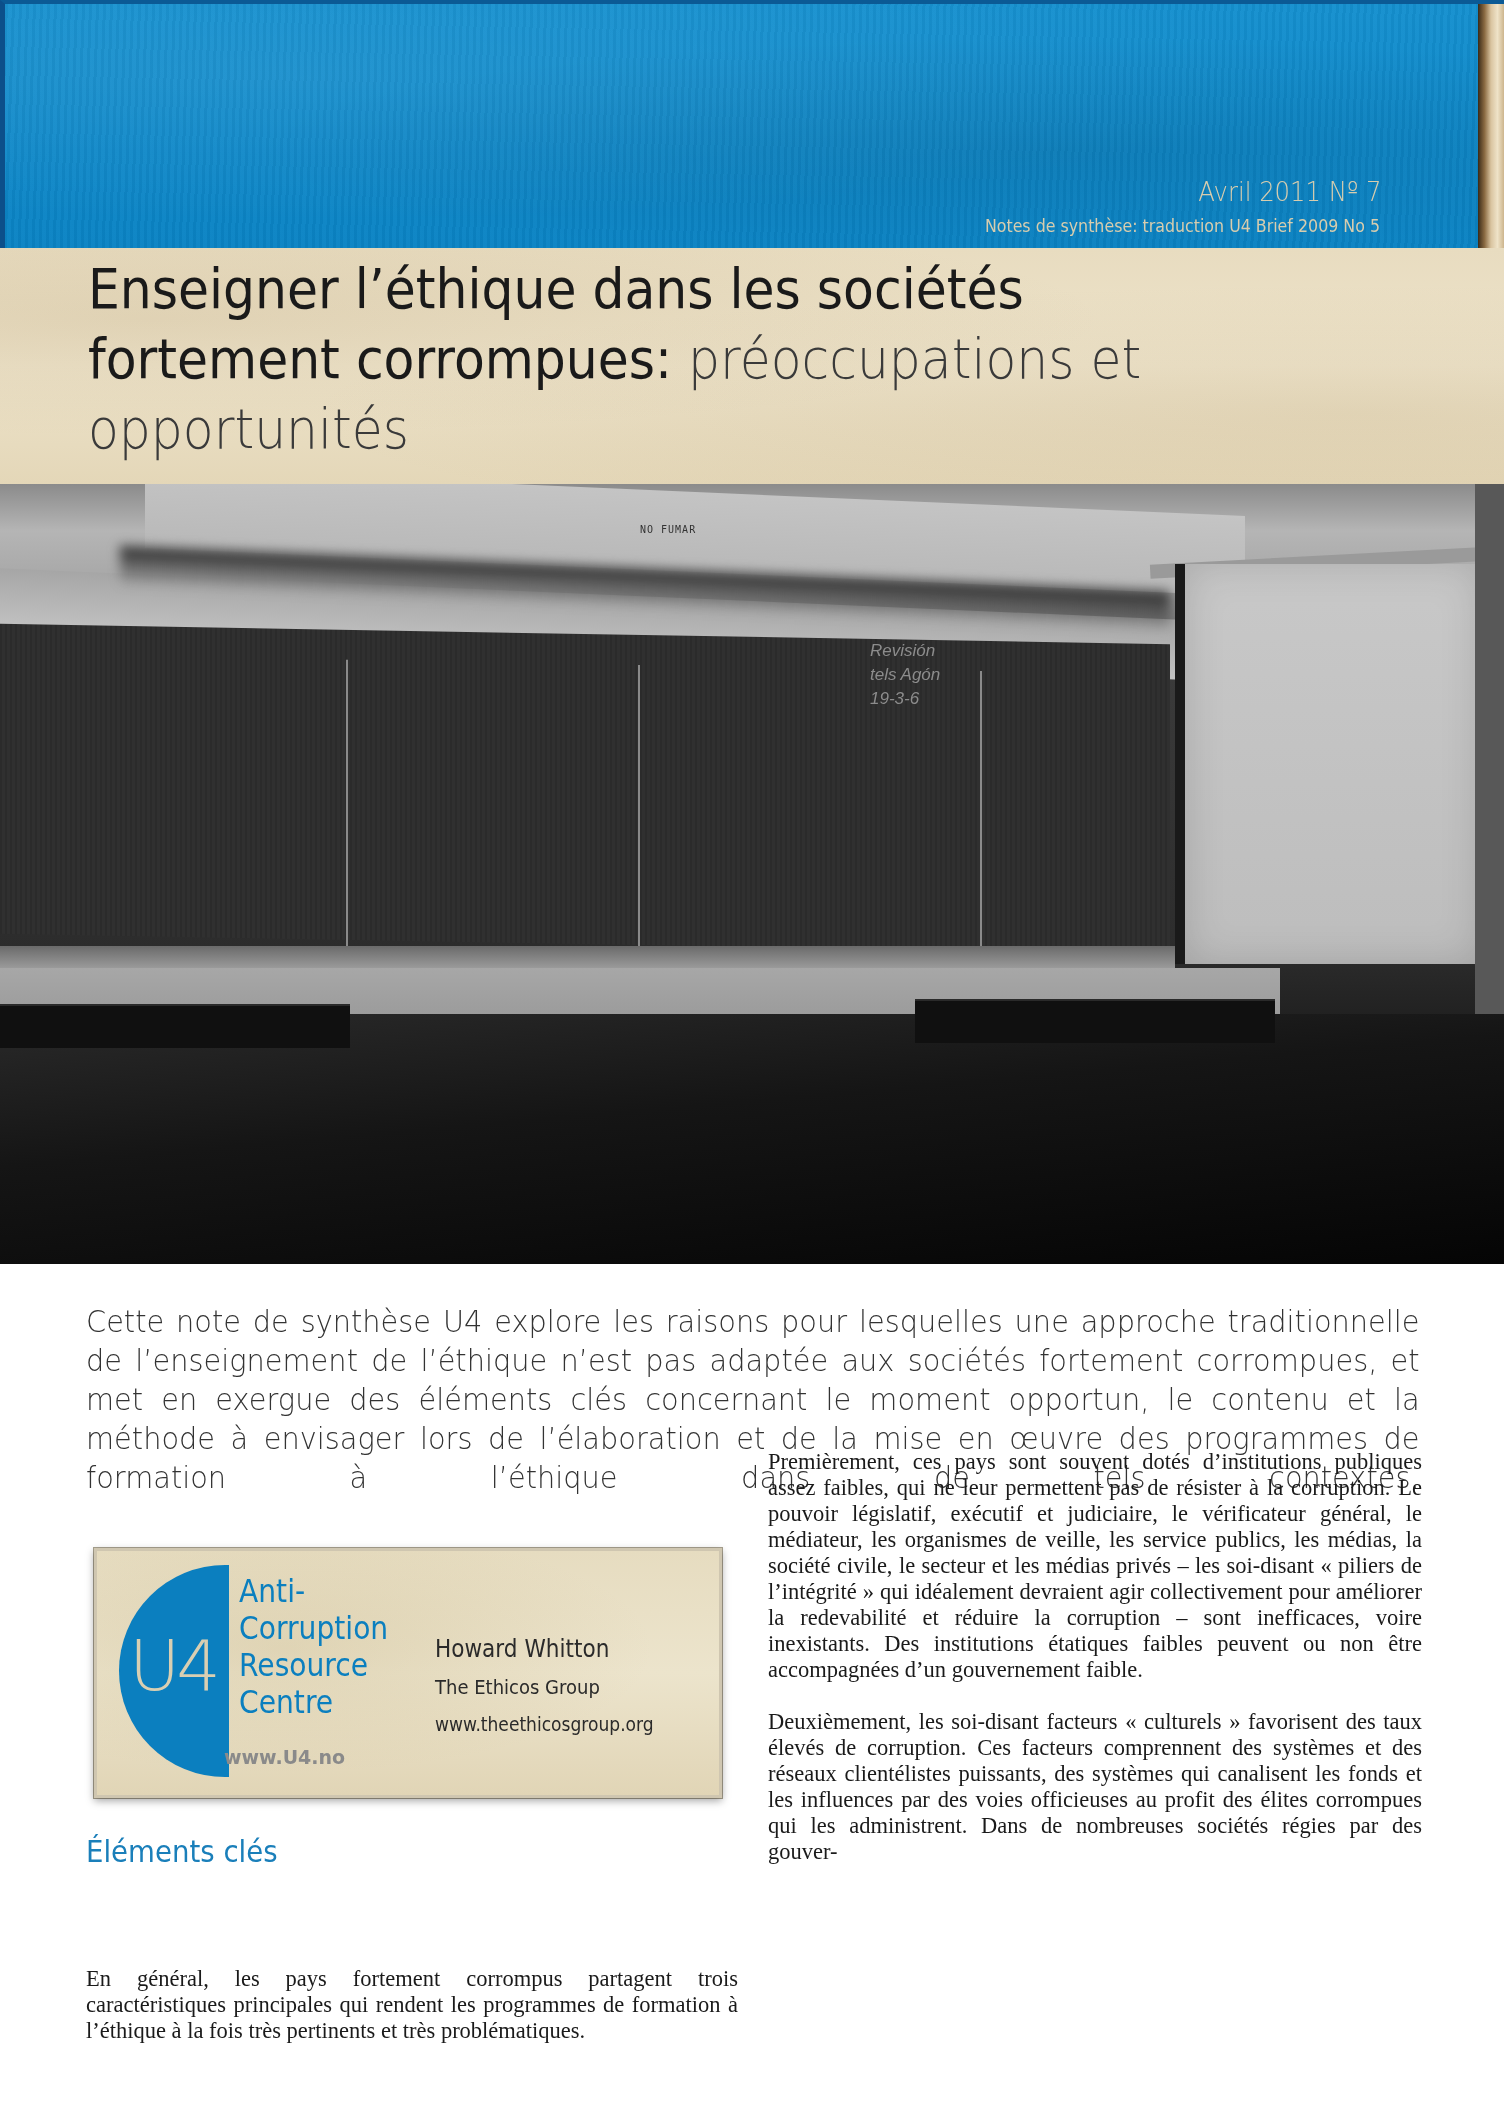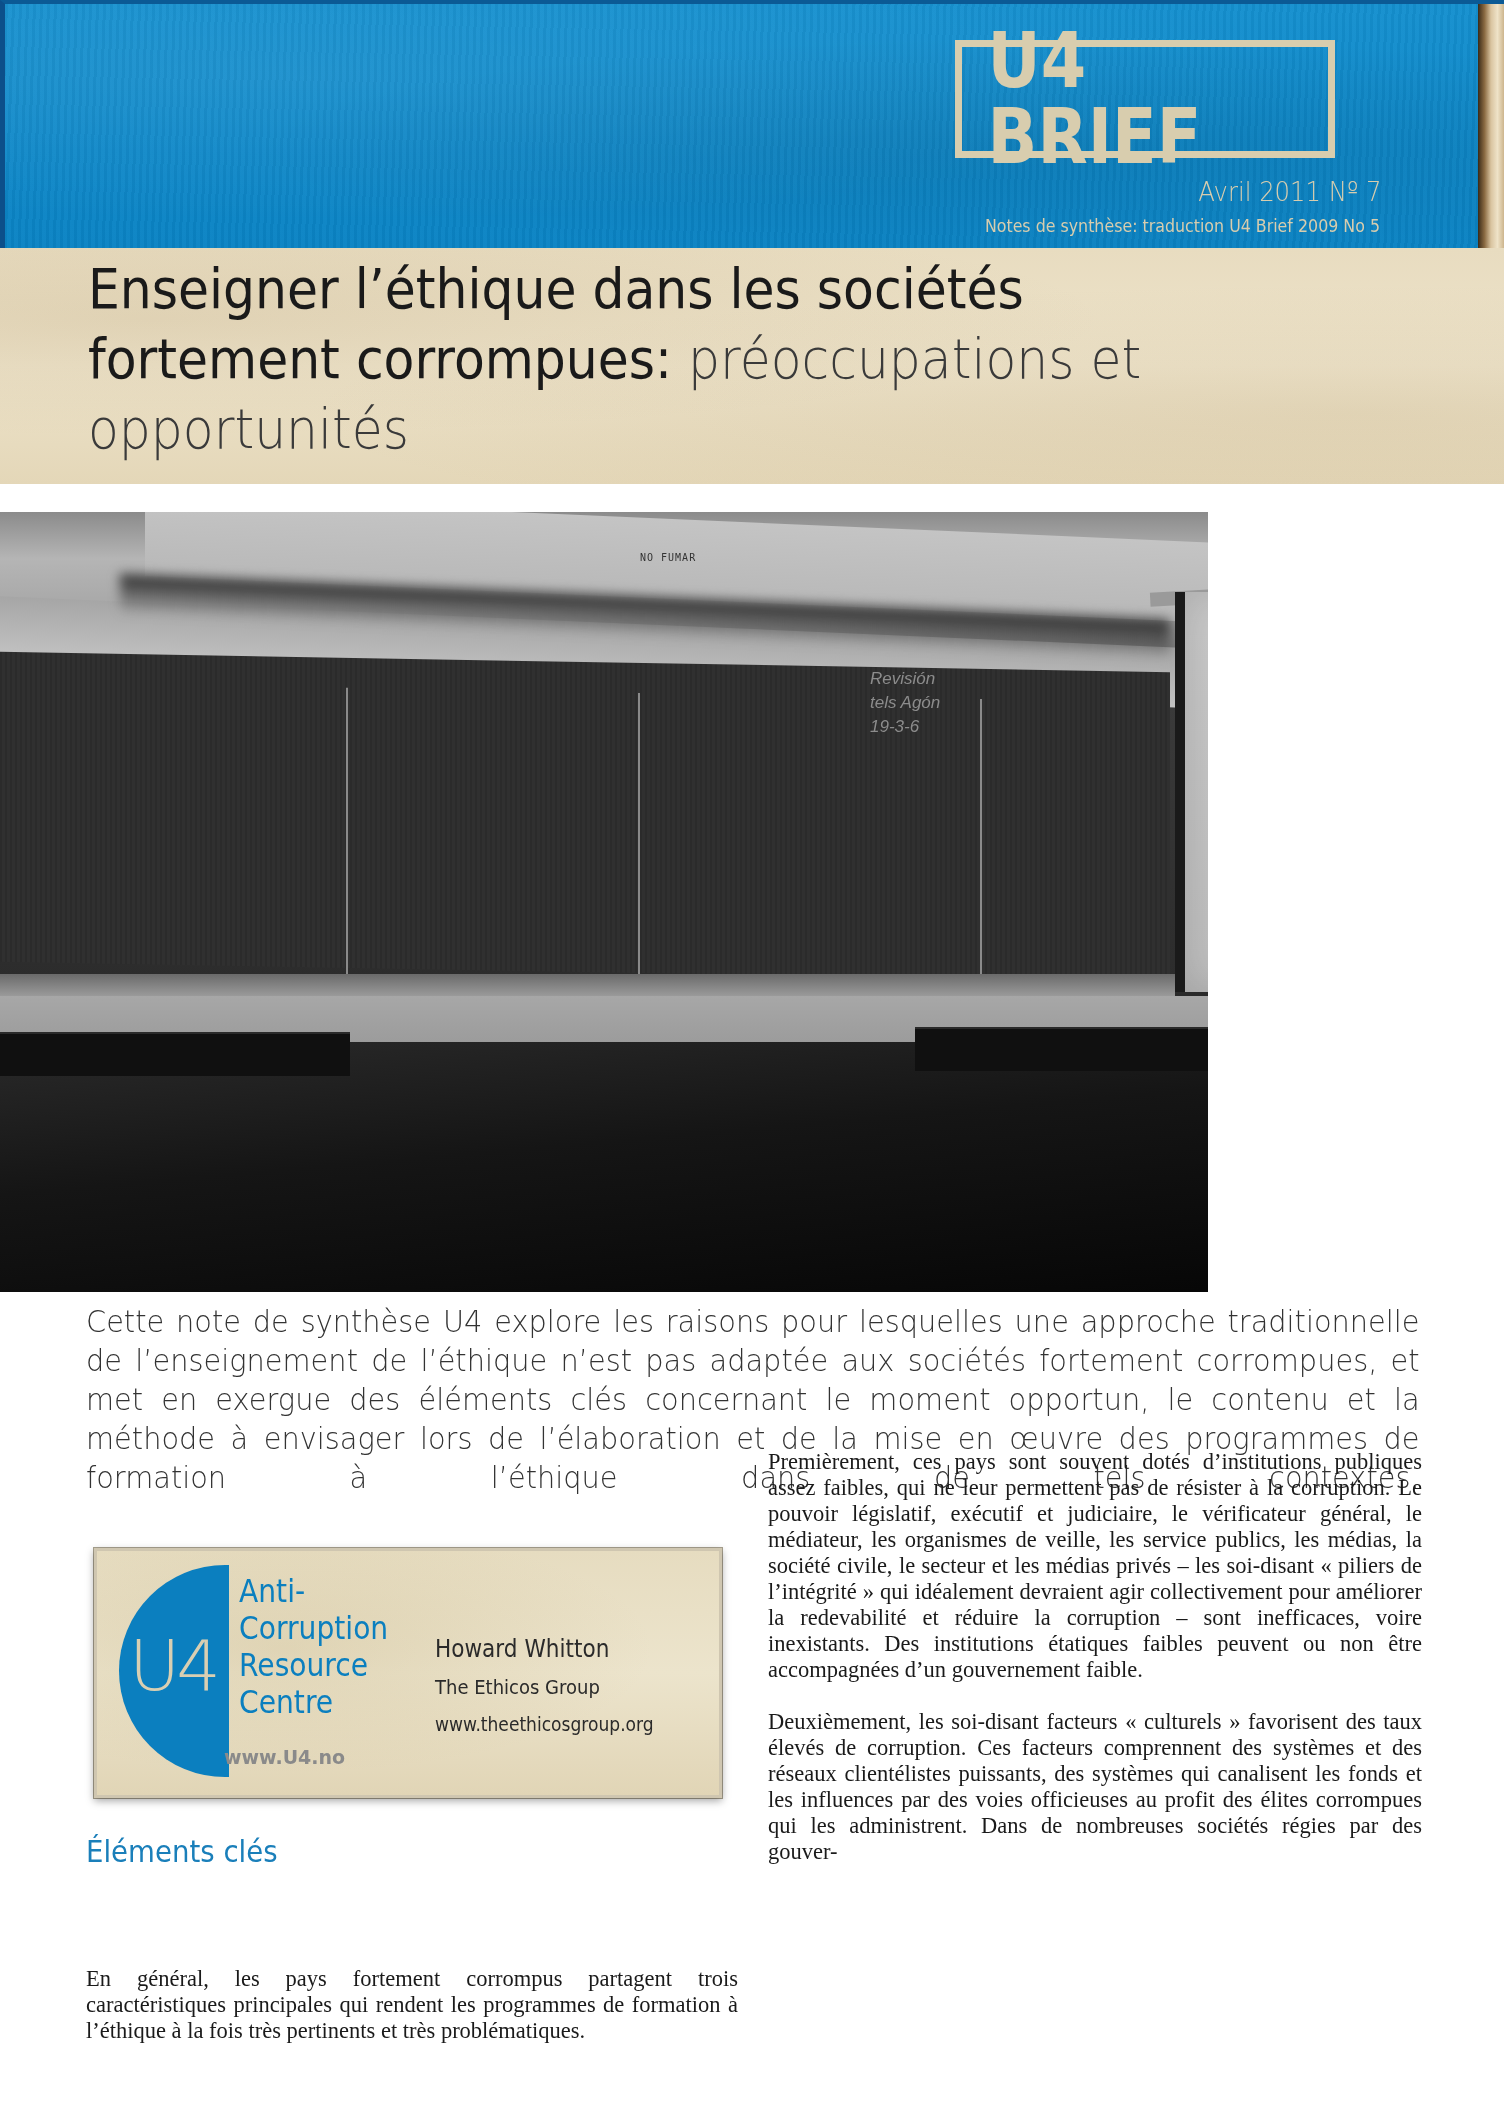--- a/index.html
+++ b/index.html
@@ -53,21 +53,21 @@
   .title {
     position: absolute; left: 88px; top: 254px; width: 1360px;
     font-family: "DejaVu Sans", sans-serif; font-size: 56px; line-height: 70px;
     color: #1c1c1c; transform: scaleX(0.9); transform-origin: left top;
   }
   .title .strong { font-weight: normal; color: #1a1a1a; }
   .title .light { font-weight: 200; color: #3a3a3a; font-family: "DejaVu Sans", sans-serif; }
 
   
   .photo {
-    position: absolute; left: 0; top: 512px; width: 1208px; height: 780px; overflow: hidden;
+    position: absolute; left: 0; top: 484px; width: 1504px; height: 780px; overflow: hidden;
     background: linear-gradient(180deg, #8b8b8b 0%, #b5b5b5 6%, #a8a8a8 12%, #3a3a3a 25%, #2c2c2c 60%, #141414 78%, #050505 100%);
   }
   .photo .beam {
     position: absolute; left: 145px; top: 8px; width: 1100px; height: 80px;
     background: linear-gradient(180deg, #c4c4c4, #b8b8b8);
     transform: skewY(2.5deg);
   }
   .photo .beam-shadow {
     position: absolute; left: 120px; top: 85px; width: 1050px; height: 40px;
     background: linear-gradient(180deg, #2a2a2a, rgba(70,70,70,0));
@@ -185,23 +185,20 @@
   }
   .col p { margin-bottom: 26px; }
   .col-left { left: 86px; top: 1966px; width: 652px; }
   .col-right { left: 768px; top: 1449px; width: 654px; }
 </style>
 </head>
 <body>
 
 <header class="masthead">
   <div class="page-edge"></div>
-  <div class="brand-box">
-    <span>U4 BRIEF</span>
-  </div>
   <div class="issue-line">Avril 2011 Nº 7</div>
   <div class="issue-sub">Notes de synthèse: traduction U4 Brief 2009 No 5</div>
 </header>
 
 <section class="title-band"></section>
 <h1 class="title">
   <span class="strong">Enseigner l’éthique dans les sociétés</span><br>
   <span class="strong">fortement corrompues:</span><span class="light"> préoccupations et</span><br>
   <span class="light">opportunités</span>
 </h1>

